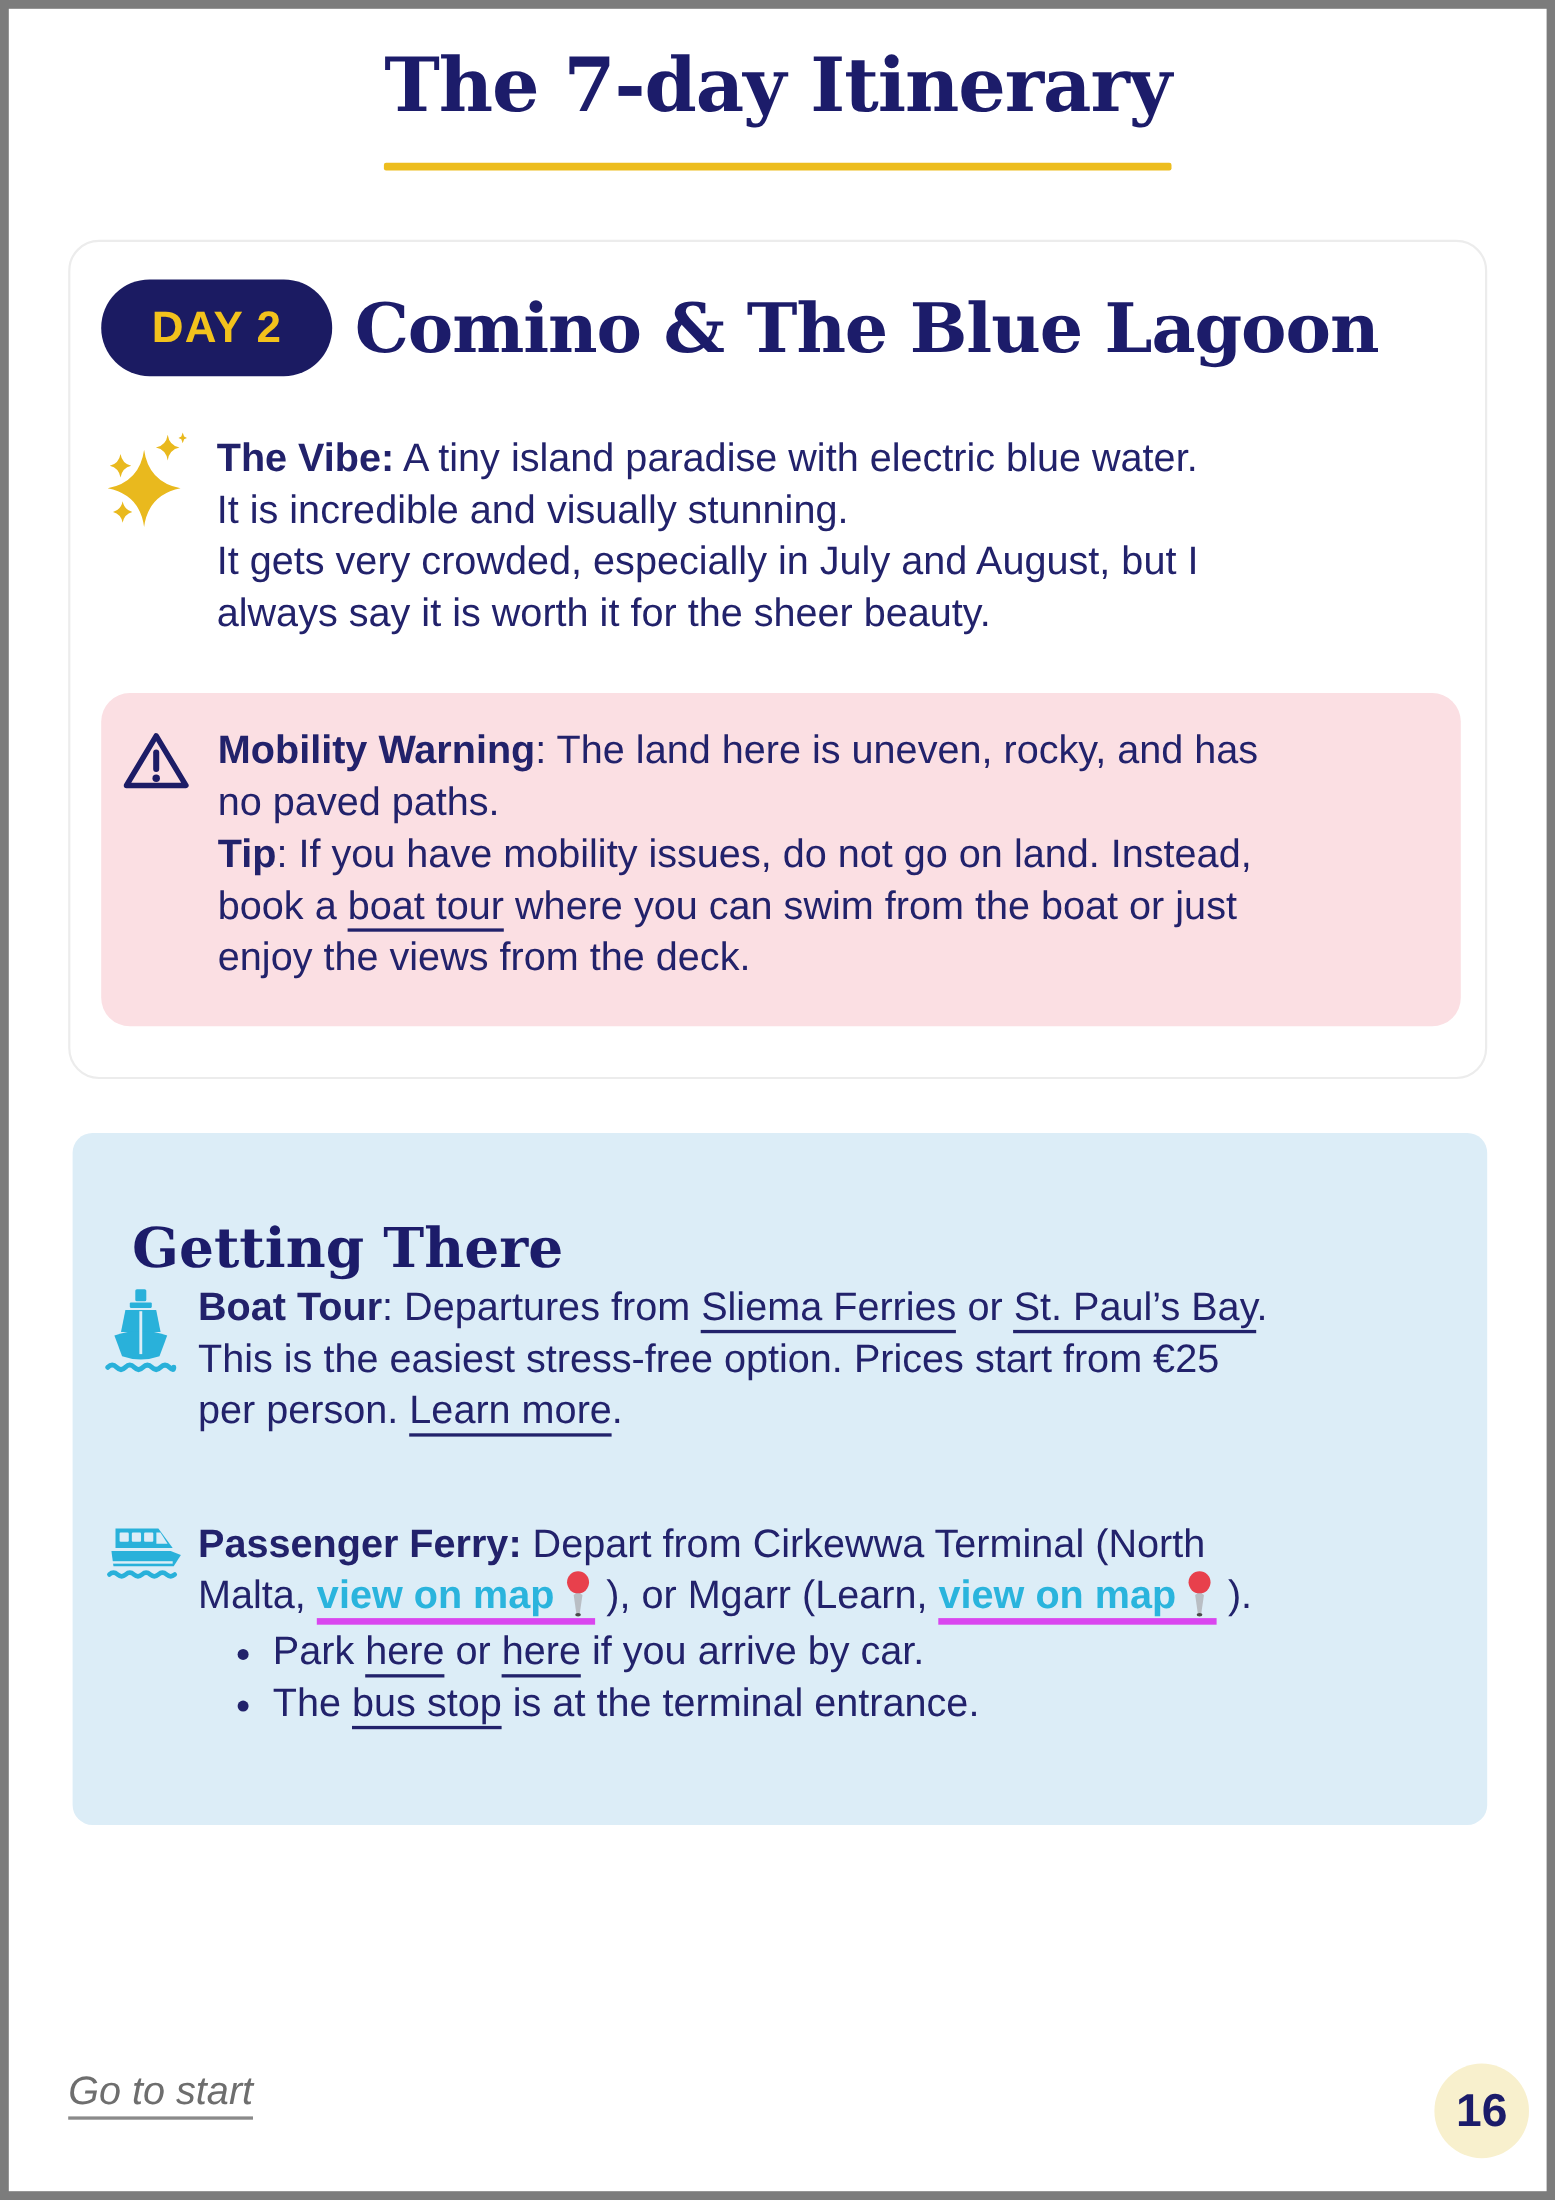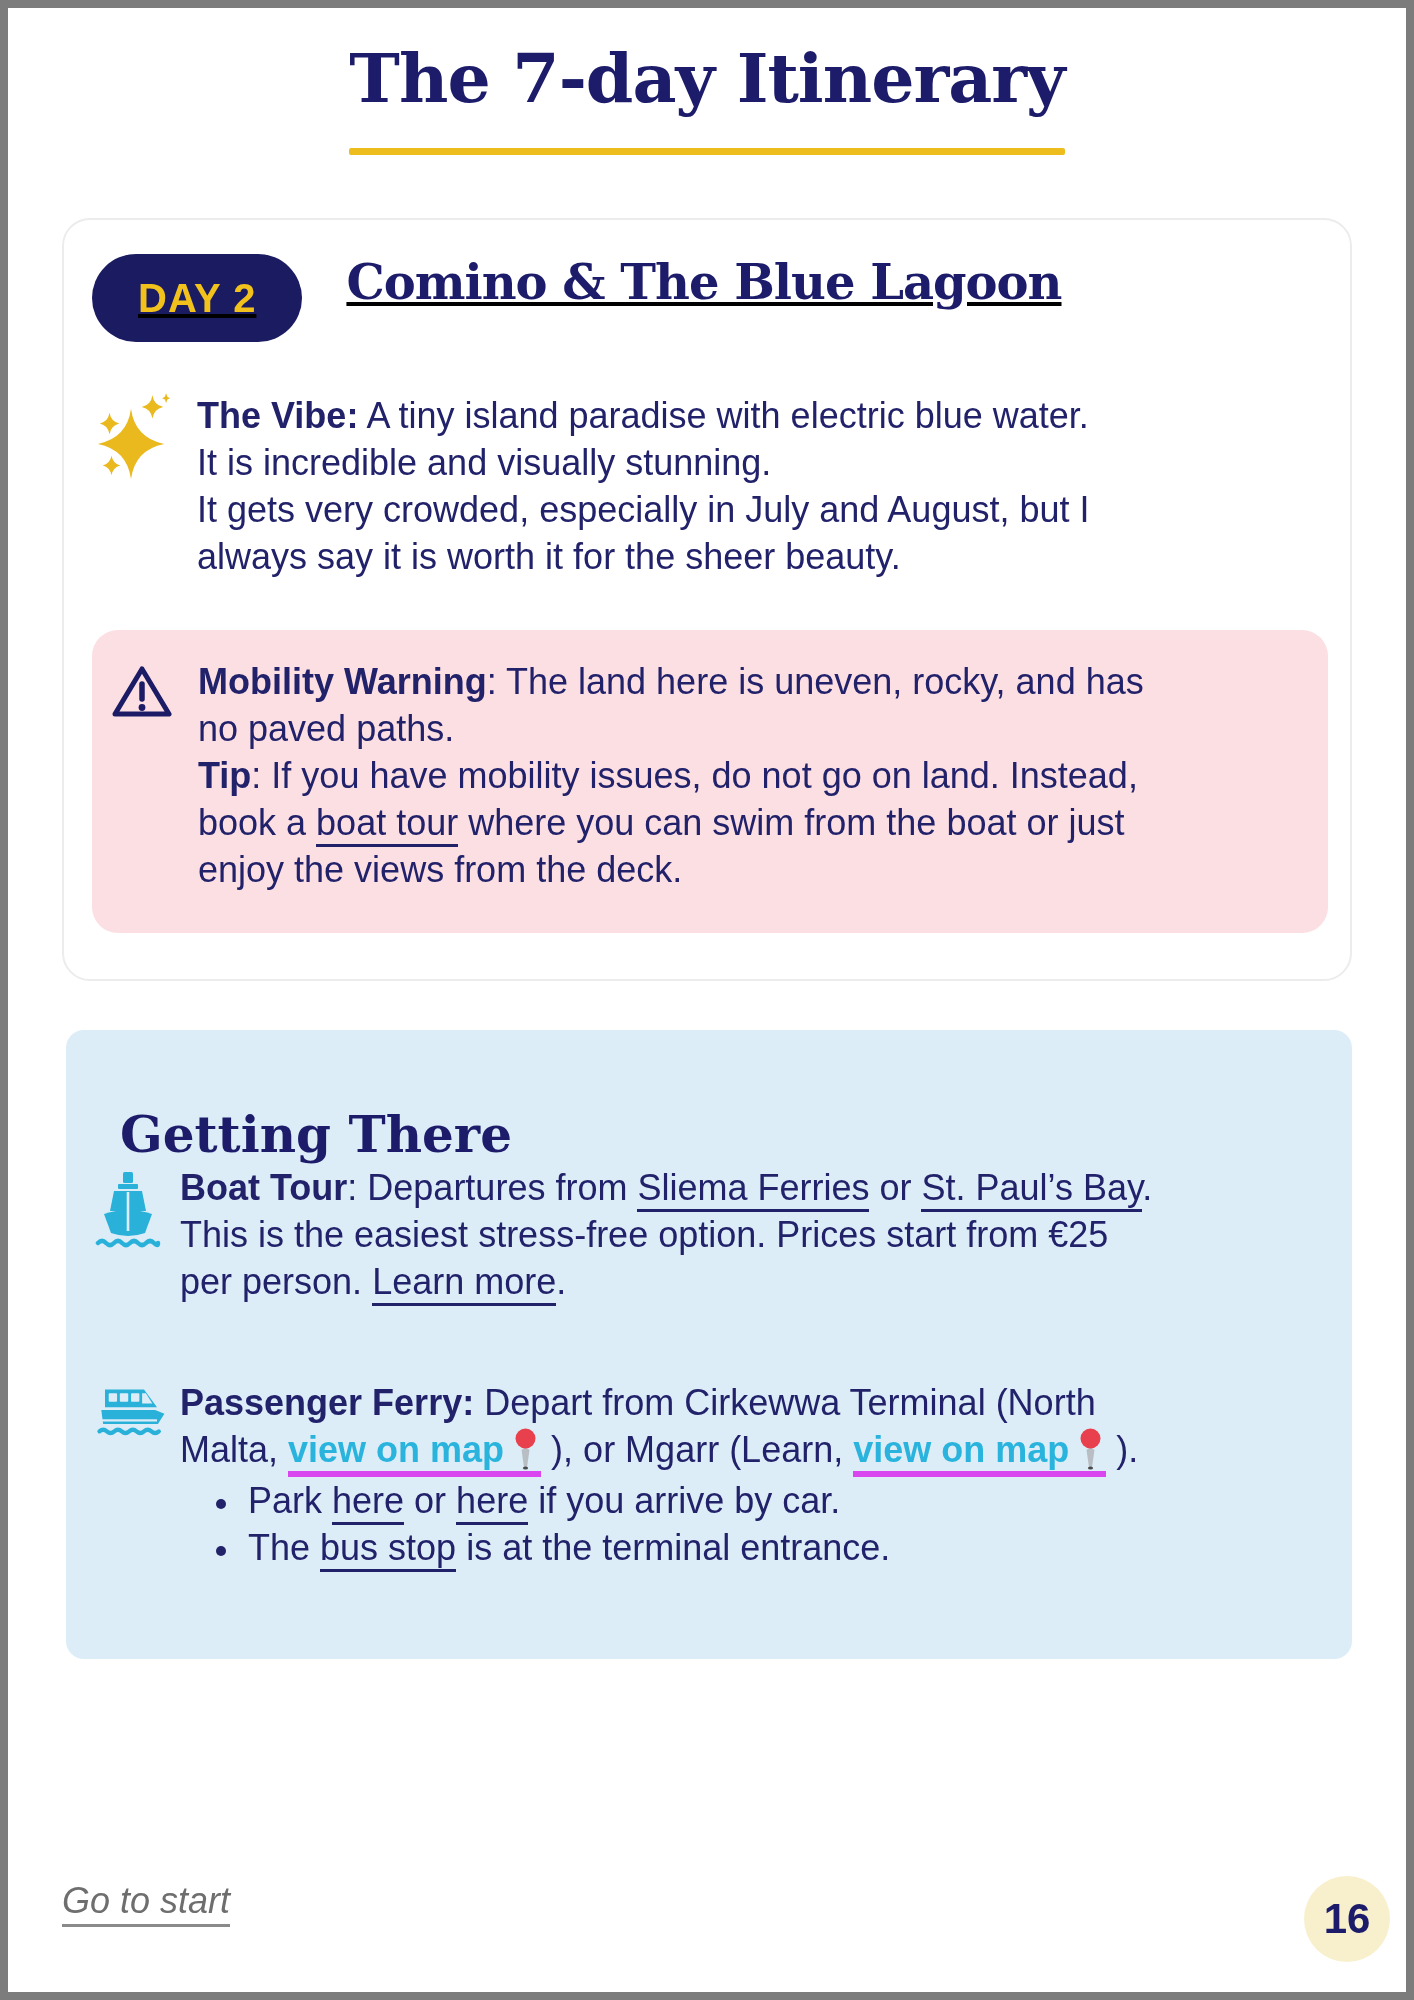--- a/index.html
+++ b/index.html
@@ -22,29 +22,29 @@
   .title-underline{
     position:absolute;top:140px;left:50%;transform:translateX(-50%);
     width:716px;height:7px;background:#edbd1e;border-radius:2px;
   }
   
   .card-day{
     position:absolute;left:54px;top:210px;width:1290px;box-sizing:border-box;
     background:#ffffff;border:2px solid #ececec;border-radius:28px;
     padding:34px 22px 46px 28px;
   }
-  .day-header{display:flex;align-items:flex-start;gap:44px;text-decoration:underline;}
+  .day-header{display:flex;align-items:center;gap:20px;}
   .day-badge{
     background:#1b1b62;color:#f2c21c;font-weight:700;font-size:40px;
     height:88px;line-height:88px;padding:0 46px;border-radius:44px;
     letter-spacing:1px;flex:0 0 auto;
   }
   .day-heading{
     font-family:"DejaVu Serif","Liberation Serif",serif;font-weight:700;
-    font-size:48px;color:#1c1c6a;letter-spacing:-1px;
+    font-size:62px;color:#1c1c6a;letter-spacing:-1px;
   }
   
   .text-block{font-size:36px;color:#22226b;}
   .line{line-height:47px;min-height:47px;white-space:nowrap;}
   .b{font-weight:700;}
   .lk{border-bottom:3px solid #22226b;padding-bottom:1px;cursor:pointer;}
   .lkc{color:#2ab4dd;font-weight:700;border-bottom:6px solid #d946ef;padding-bottom:1px;cursor:pointer;}
   .icon-col{flex:0 0 105px;}
   .vibe{display:flex;margin-top:50px;}
   

